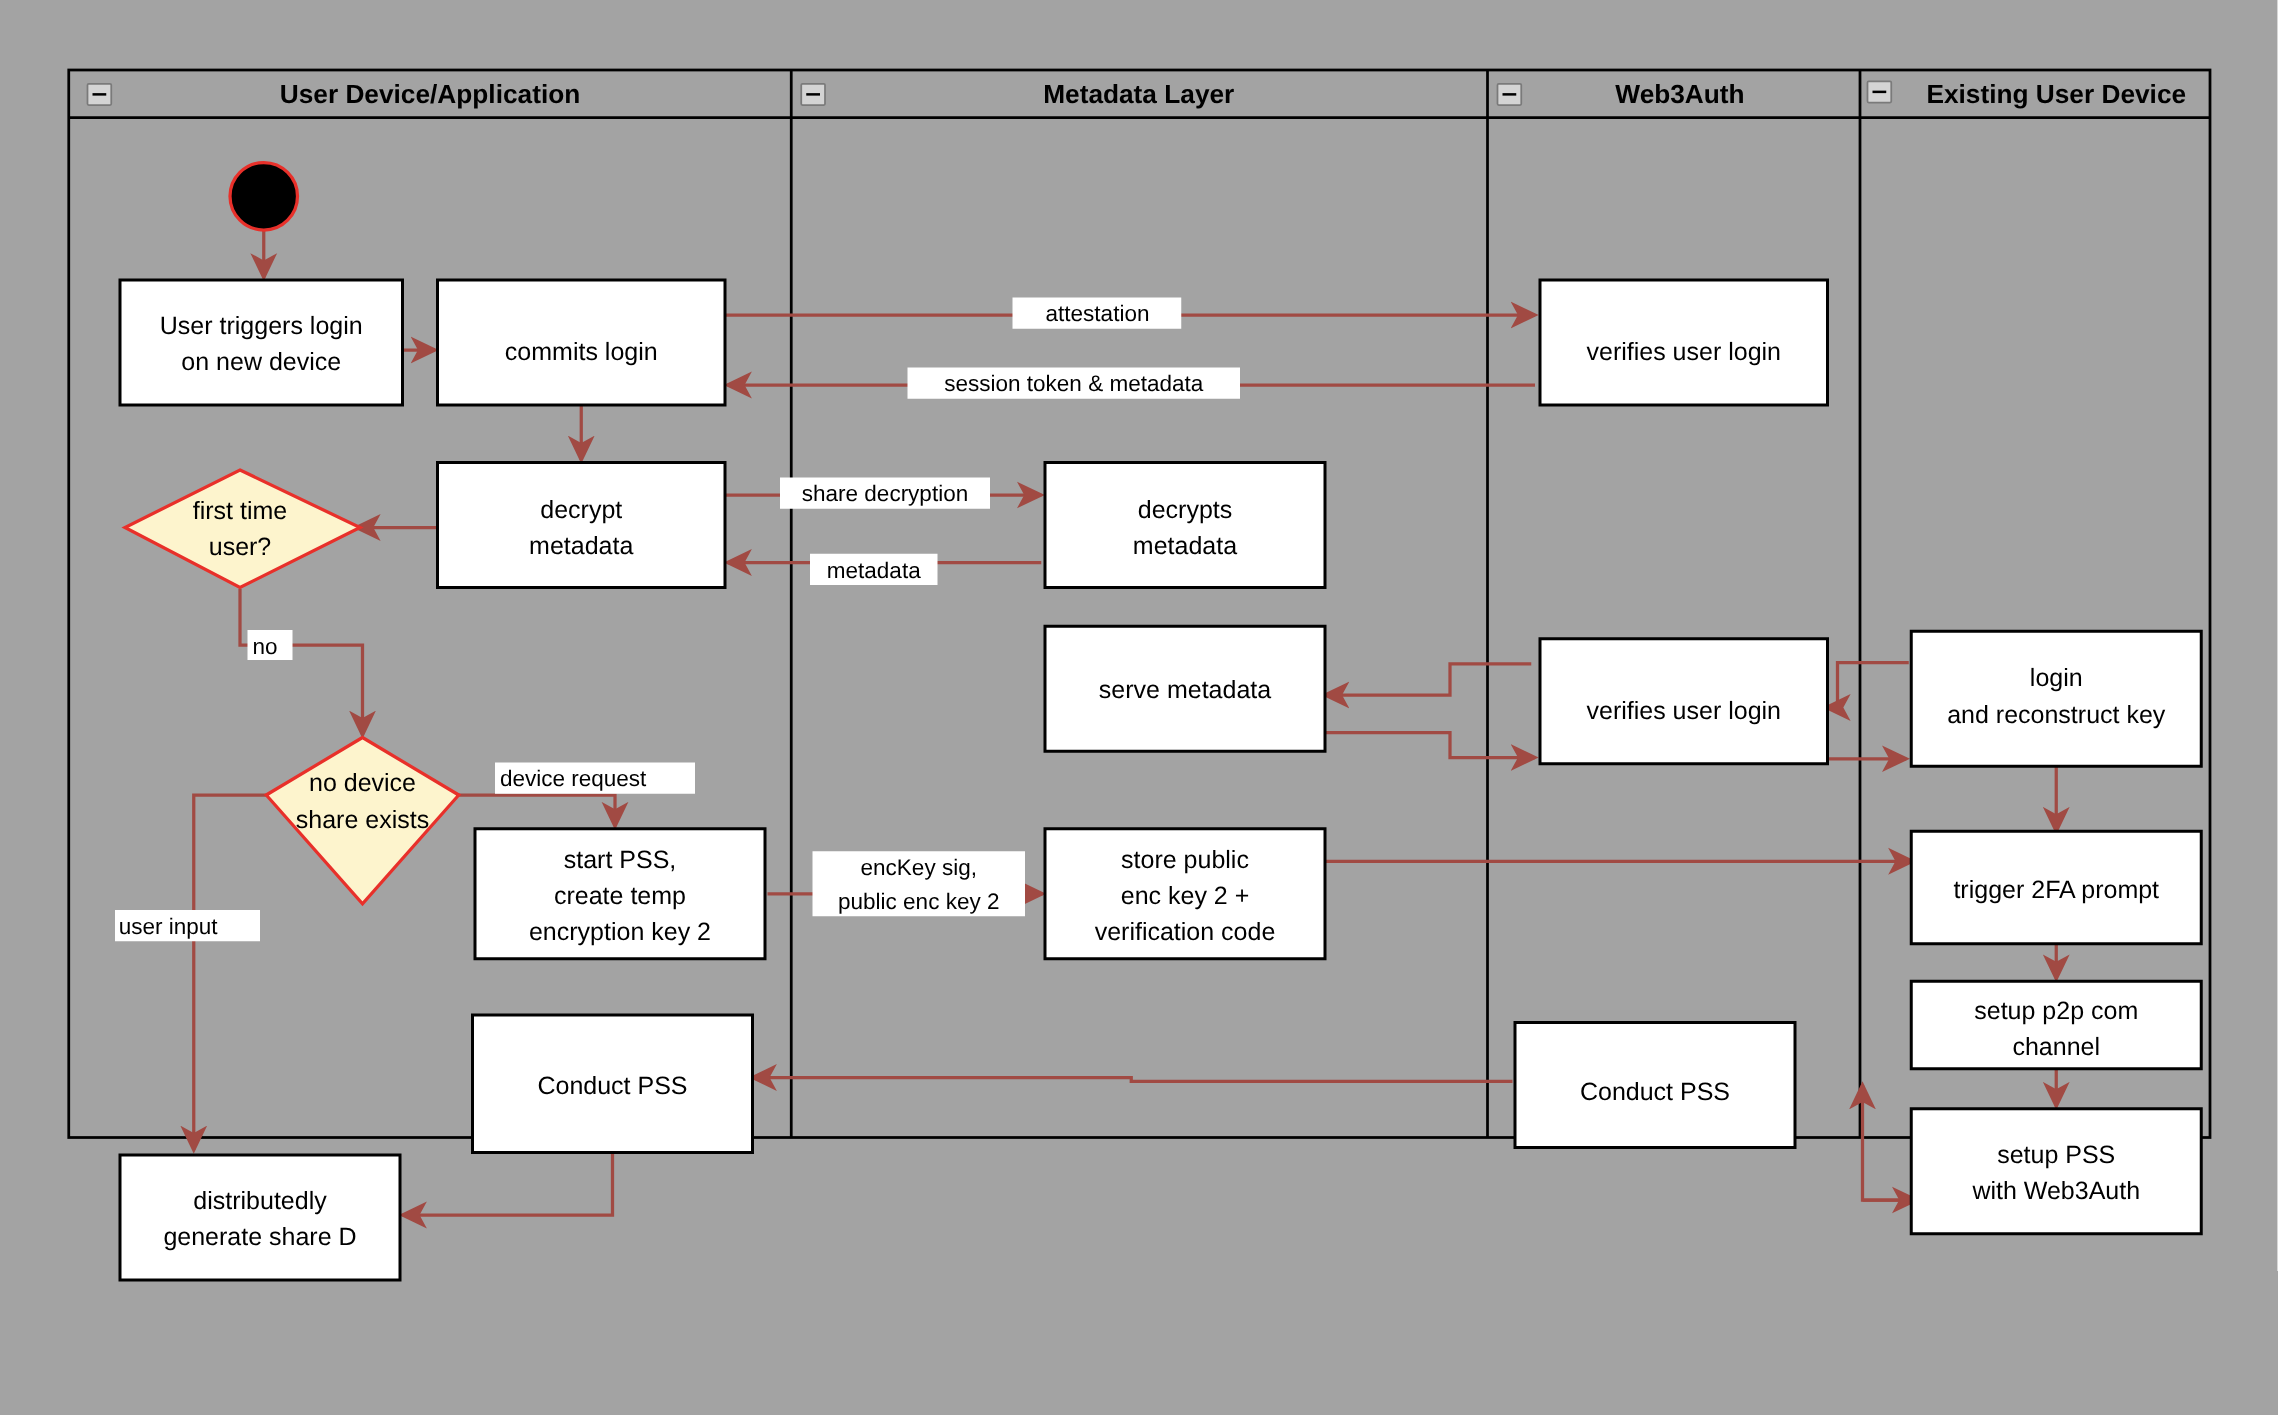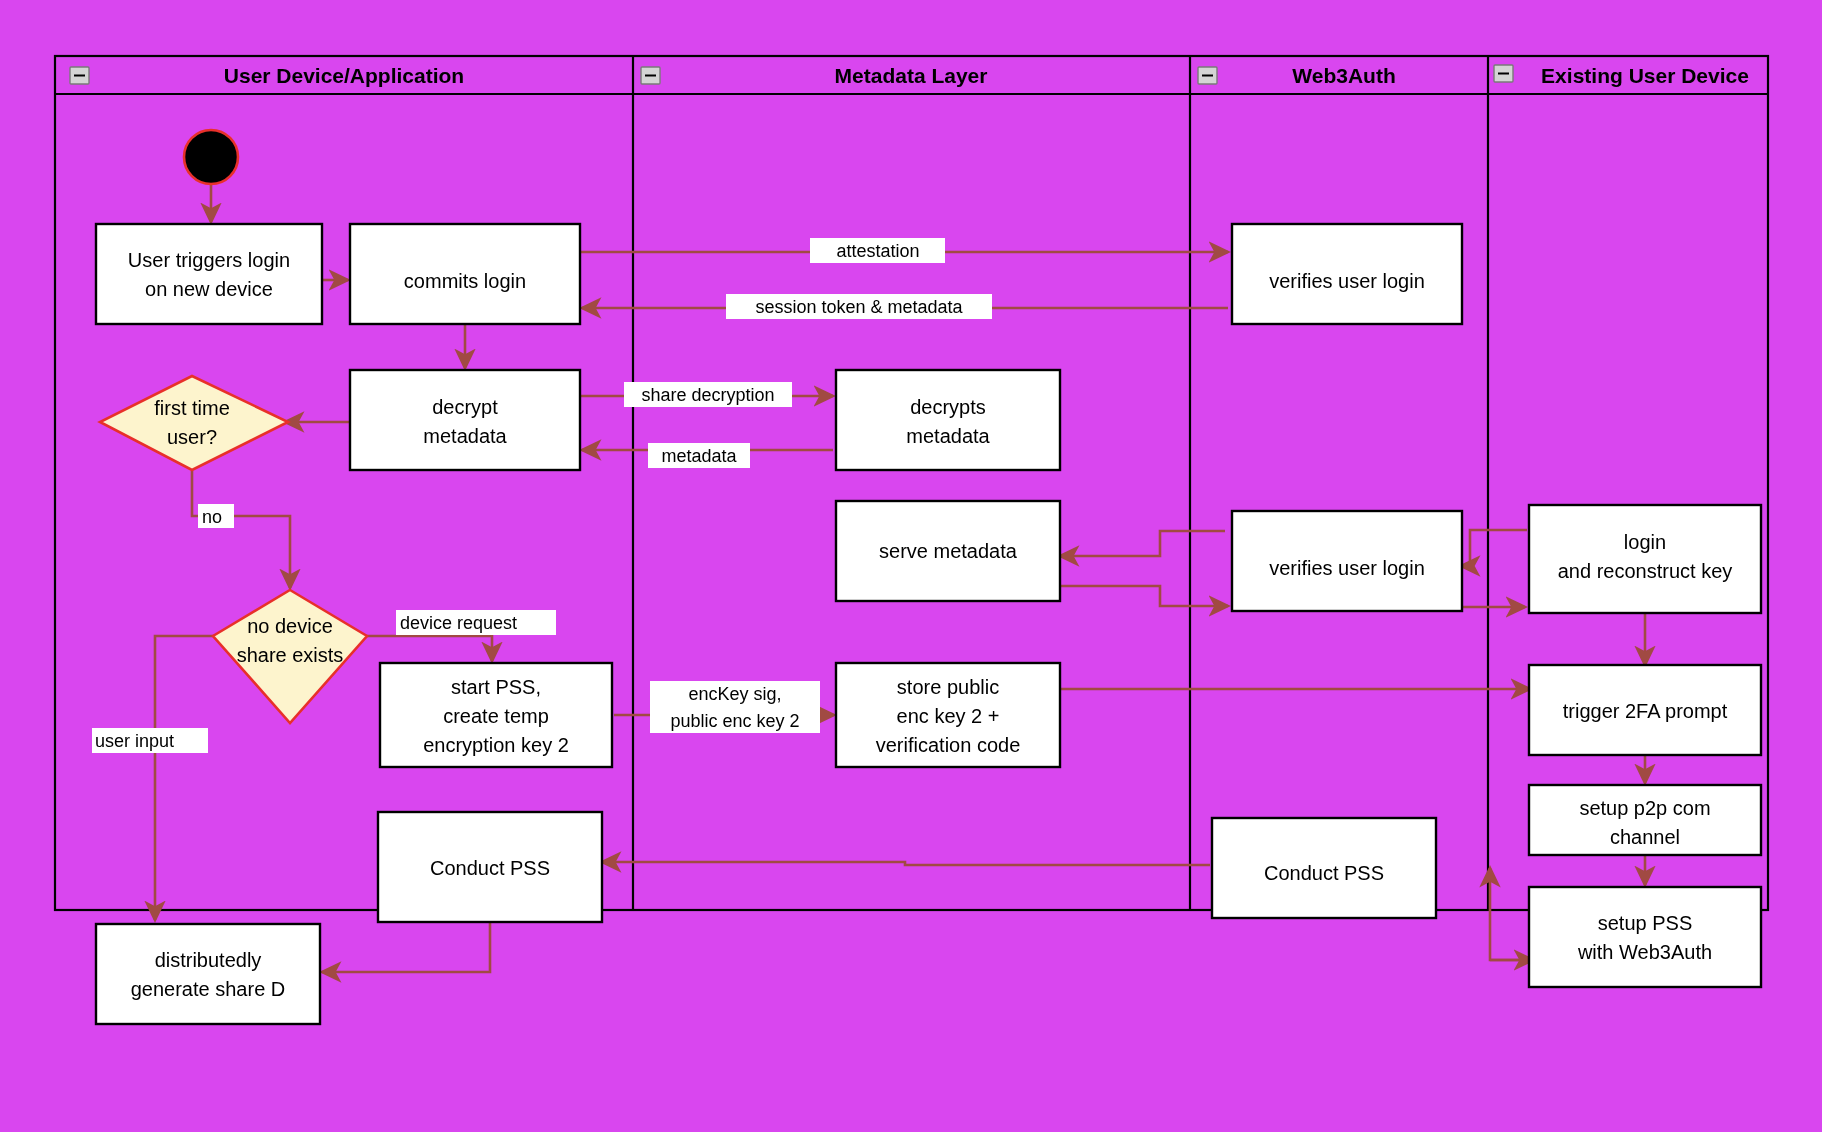--- a/index.html
+++ b/index.html
@@ -10,21 +10,21 @@
   body {
     width: 1822px;
     height: 1132px;
     font-family: "Liberation Sans", sans-serif;
     overflow: hidden;
   }
   #canvas {
     position: relative;
     width: 1822px;
     height: 1132px;
-    background: #d946ef;
+    background: #a3a3a3;
   }
   svg.diagram {
     position: absolute;
     left: 0;
     top: 0;
     width: 1822px;
     height: 1132px;
   }
   .lane-title {
     font-family: "Liberation Sans", sans-serif;

